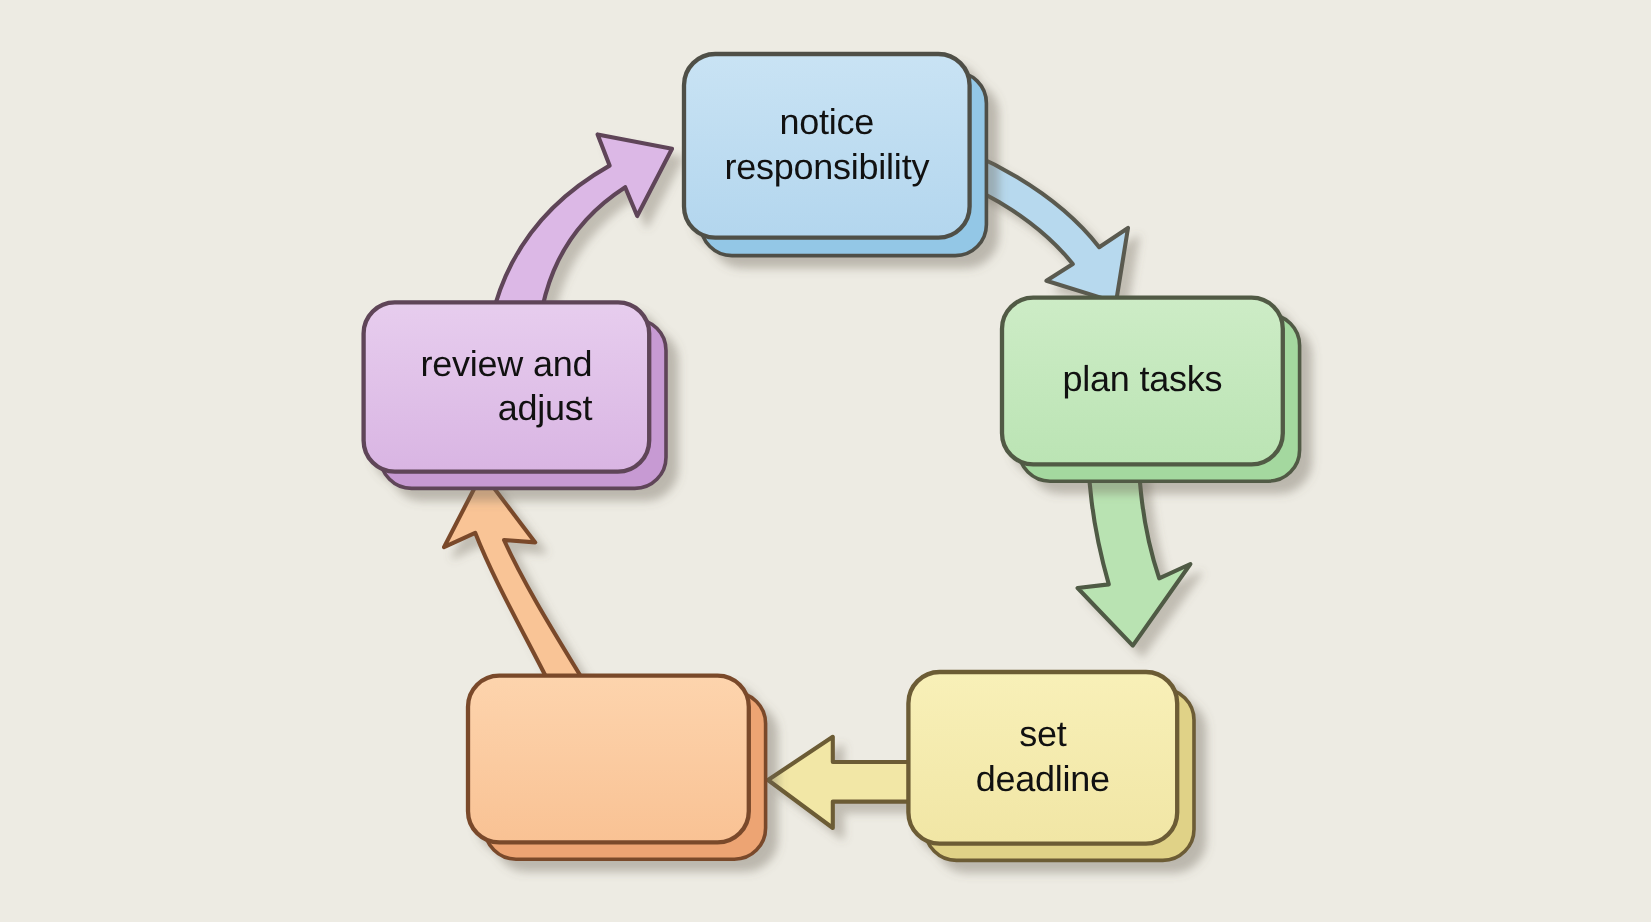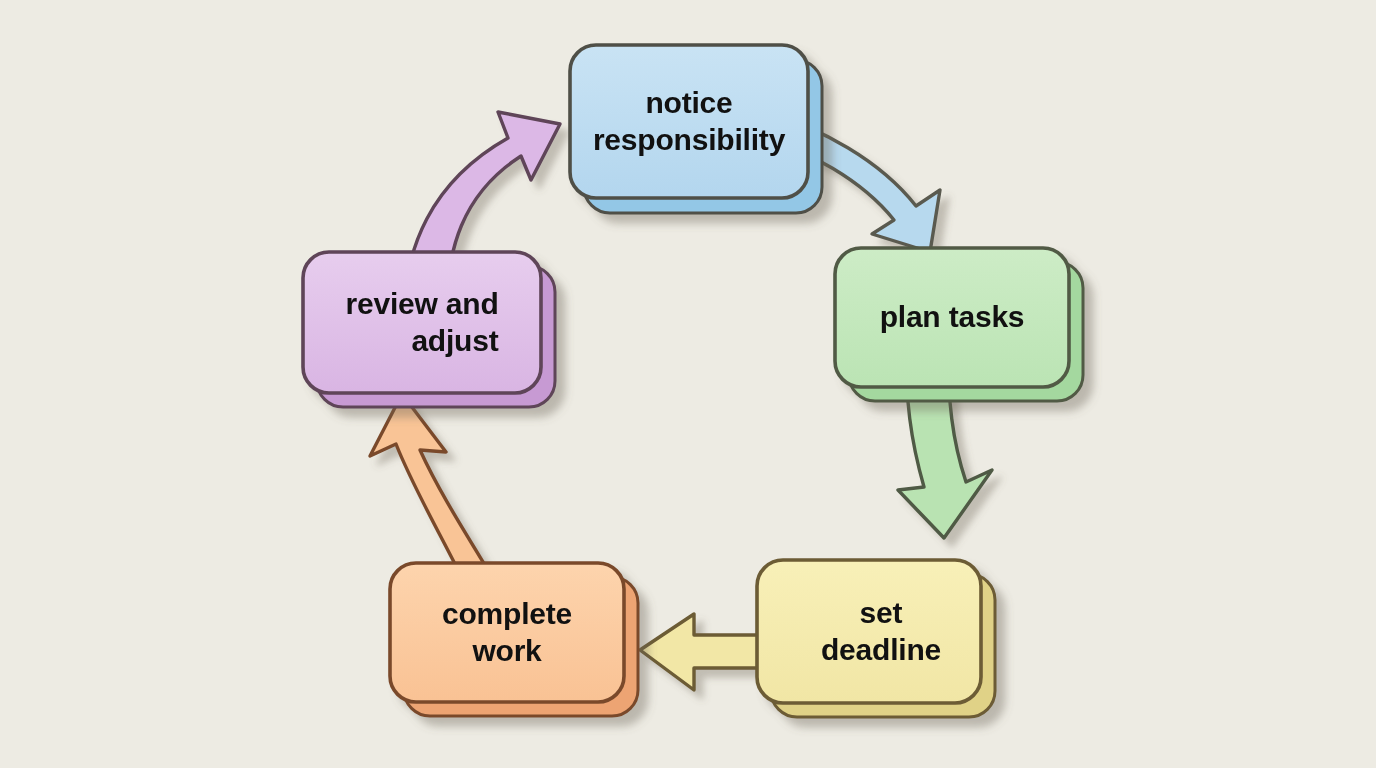--- a/index.html
+++ b/index.html
@@ -2,21 +2,21 @@
 <html><head>
 <meta charset="utf-8">
 <style>
   html,body{margin:0;padding:0;}
   body{
     width:1376px;height:768px;
     background:#edebe3;
     font-family:"Liberation Sans", sans-serif;
     overflow:hidden;
   }
-  #stage{position:relative;width:1230px;height:768px;font-weight:bold;}
+  #stage{position:relative;width:1230px;height:768px;}
   #stage svg{position:absolute;left:0;top:0;}
   .node-label{
     position:absolute;
     display:flex;align-items:center;justify-content:center;
     text-align:center;
     color:#111;
     font-size:30px;
     line-height:1.22;
     letter-spacing:-0.2px;
     pointer-events:none;
@@ -133,22 +133,20 @@
       <rect x="317" y="266" width="238" height="141" rx="26" ry="26" fill="#c79ad3" stroke="#5e4458" stroke-width="3"></rect>
       <rect x="303" y="252" width="238" height="141" rx="26" ry="26" fill="url(#gpurple)" stroke="#5e4458" stroke-width="3.6"></rect>
     </g>
   </svg>
 
   <div class="node-label" style="left:570px;top:45px;width:238px;height:153px;">notice
 responsibility</div>
 
   <div class="node-label" style="left:835px;top:248px;width:234px;height:139px;">plan tasks</div>
 
-  <div class="node-label" style="left:757px;top:560px;width:224px;height:143px;margin-left:12px;">set
+  <div class="node-label" style="left:757px;top:560px;width:224px;height:143px;">set
 deadline</div>
 
-  <div class="node-label" style="left:390px;top:563px;width:234px;height:139px;">complete
-work</div>
 
   <div class="node-label" style="left:303px;top:252px;width:238px;height:141px;text-align:right;">review and
 adjust</div>
 
 </div>
 
 </body></html>

